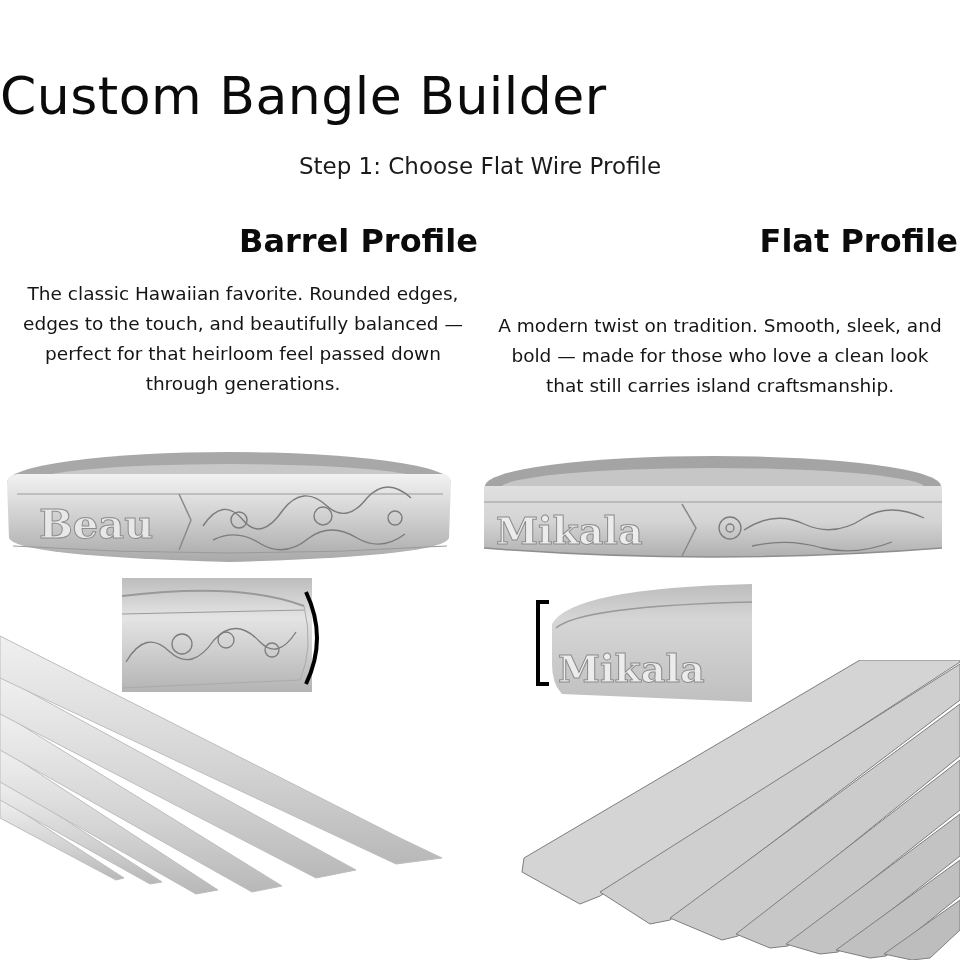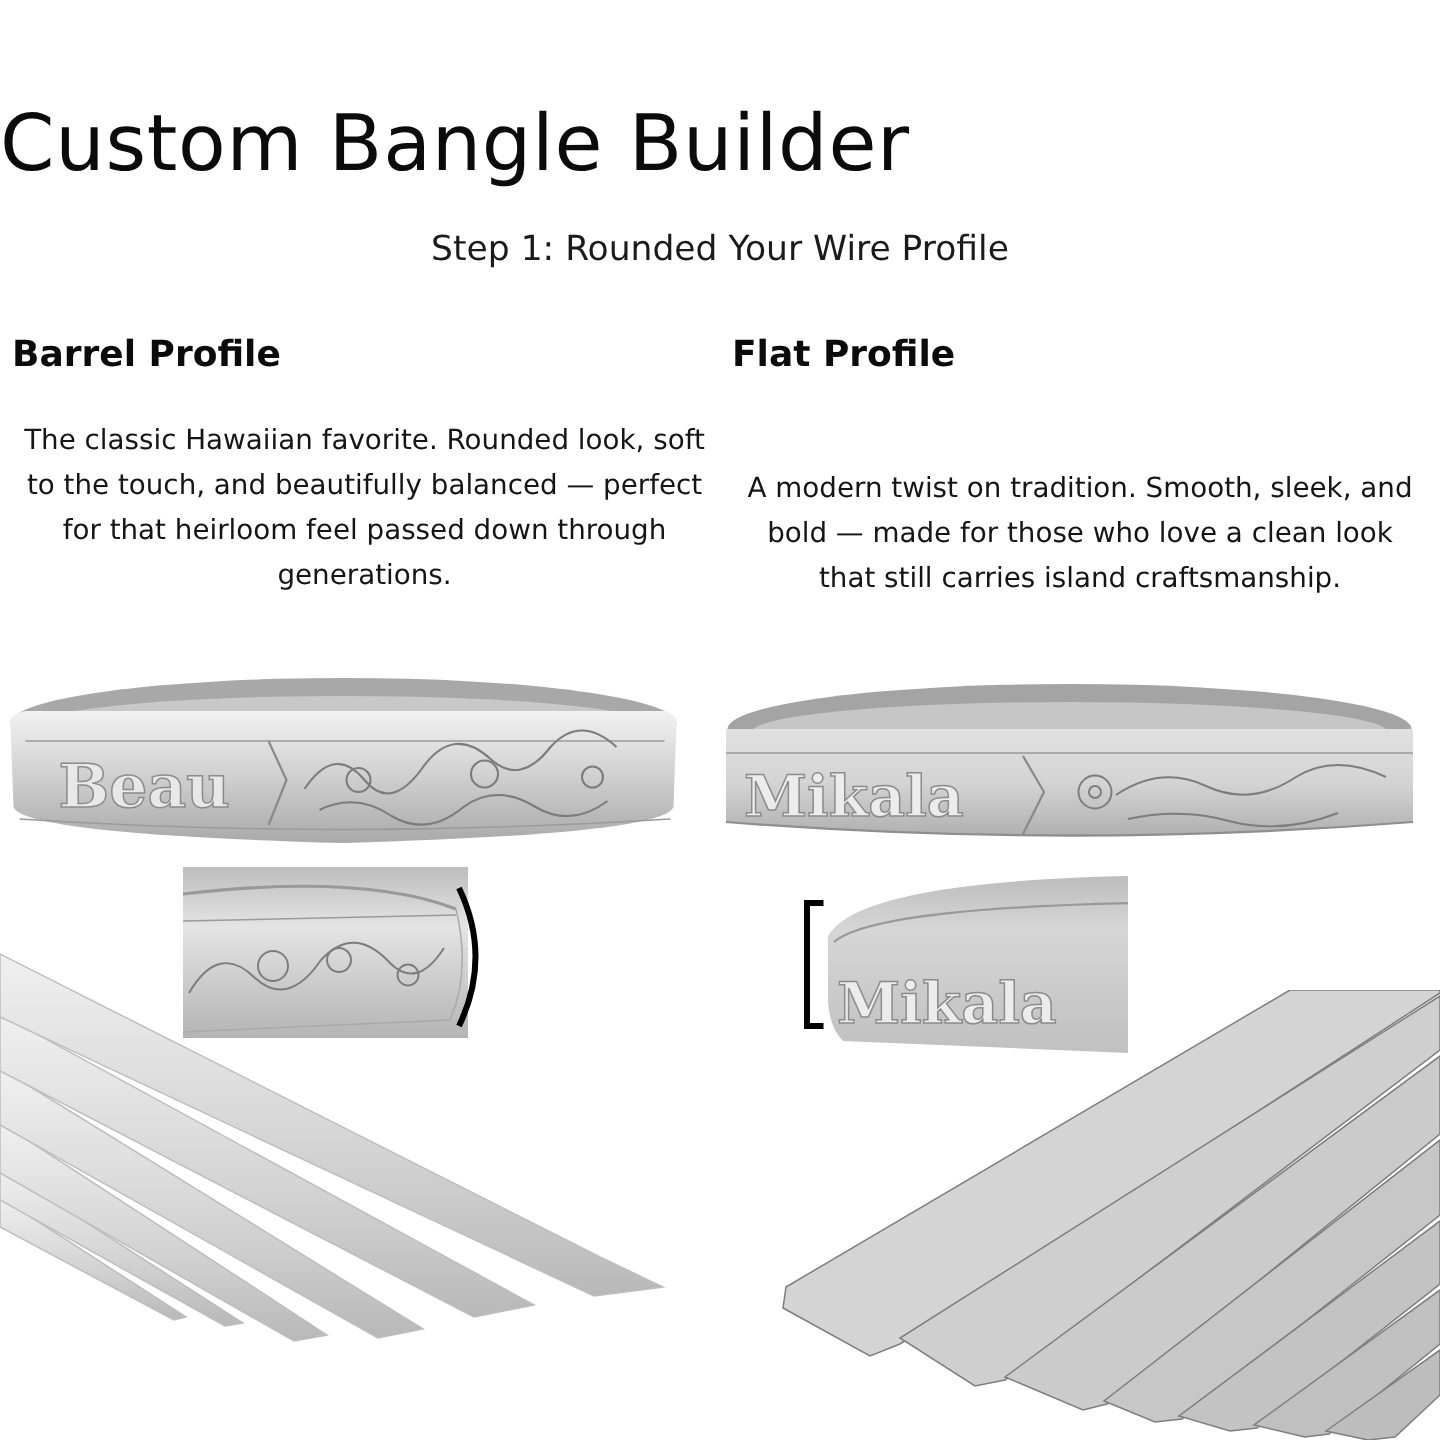--- a/index.html
+++ b/index.html
@@ -1,37 +1,37 @@
 <!DOCTYPE html>
 <html><head>
 <meta charset="utf-8">
 <style>
   html, body { margin:0; padding:0; background:#ffffff; }
   body { width:960px; height:960px; position:relative; overflow:hidden; font-family:"Liberation Sans", sans-serif; color:#111; }
   .title { position:absolute; top:66px; left:0; width:960px; text-align:left; font-family:"DejaVu Sans", sans-serif; font-size:52px; font-weight:400; letter-spacing:0.5px; color:#0b0b0b; }
   .subtitle { position:absolute; top:153px; left:0; width:960px; text-align:center; font-family:"DejaVu Sans", sans-serif; font-size:23px; color:#1a1a1a; }
-  .col-head { position:absolute; top:222px; width:470px; text-align:left; font-family:"DejaVu Sans", sans-serif; font-weight:700; font-size:24px; color:#0b0b0b; }
+  .col-head { position:absolute; top:222px; width:470px; text-align:right; font-family:"DejaVu Sans", sans-serif; font-weight:700; font-size:32px; color:#0b0b0b; }
   .col-desc { position:absolute; top:279px; width:470px; text-align:center; font-family:"DejaVu Sans", sans-serif; font-size:18.5px; line-height:30px; color:#151515; }
   .left { left:8px; }
   .right { left:488px; }
   .right.col-desc { left:490px; width:460px;margin-top:32px; }
 
   
   .bangle { position:absolute; }
   .bangle svg, .wire svg, .zoomed svg { display:block; }
   .bracket { position:absolute; }
 </style>
 </head>
 <body>
 
 <div class="title">Custom Bangle Builder</div>
-<div class="subtitle">Step 1: Rounded Your Wire Profile</div>
+<div class="subtitle">Step 1: Choose Flat Wire Profile</div>
 
 <div class="col-head left">Barrel Profile</div>
-<div class="col-desc left">The classic Hawaiian favorite. Rounded look, soft to the touch, and beautifully balanced — perfect for that heirloom feel passed down through generations.</div>
+<div class="col-desc left">The classic Hawaiian favorite. Rounded edges, edges to the touch, and beautifully balanced — perfect for that heirloom feel passed down through generations.</div>
 
 <div class="col-head right">Flat Profile</div>
 <div class="col-desc right">A modern twist on tradition. Smooth, sleek, and bold — made for those who love a clean look that still carries island craftsmanship.</div>
 
 <div class="bangle" style="left:3px;top:446px;">
   <svg width="452" height="118" viewBox="0 0 452 118">
     <defs>
       <linearGradient id="bband" x1="0" y1="0" x2="0" y2="1">
         <stop offset="0" stop-color="#f2f2f2"></stop>
           <stop offset="0.5" stop-color="#cfcfcf"></stop>

